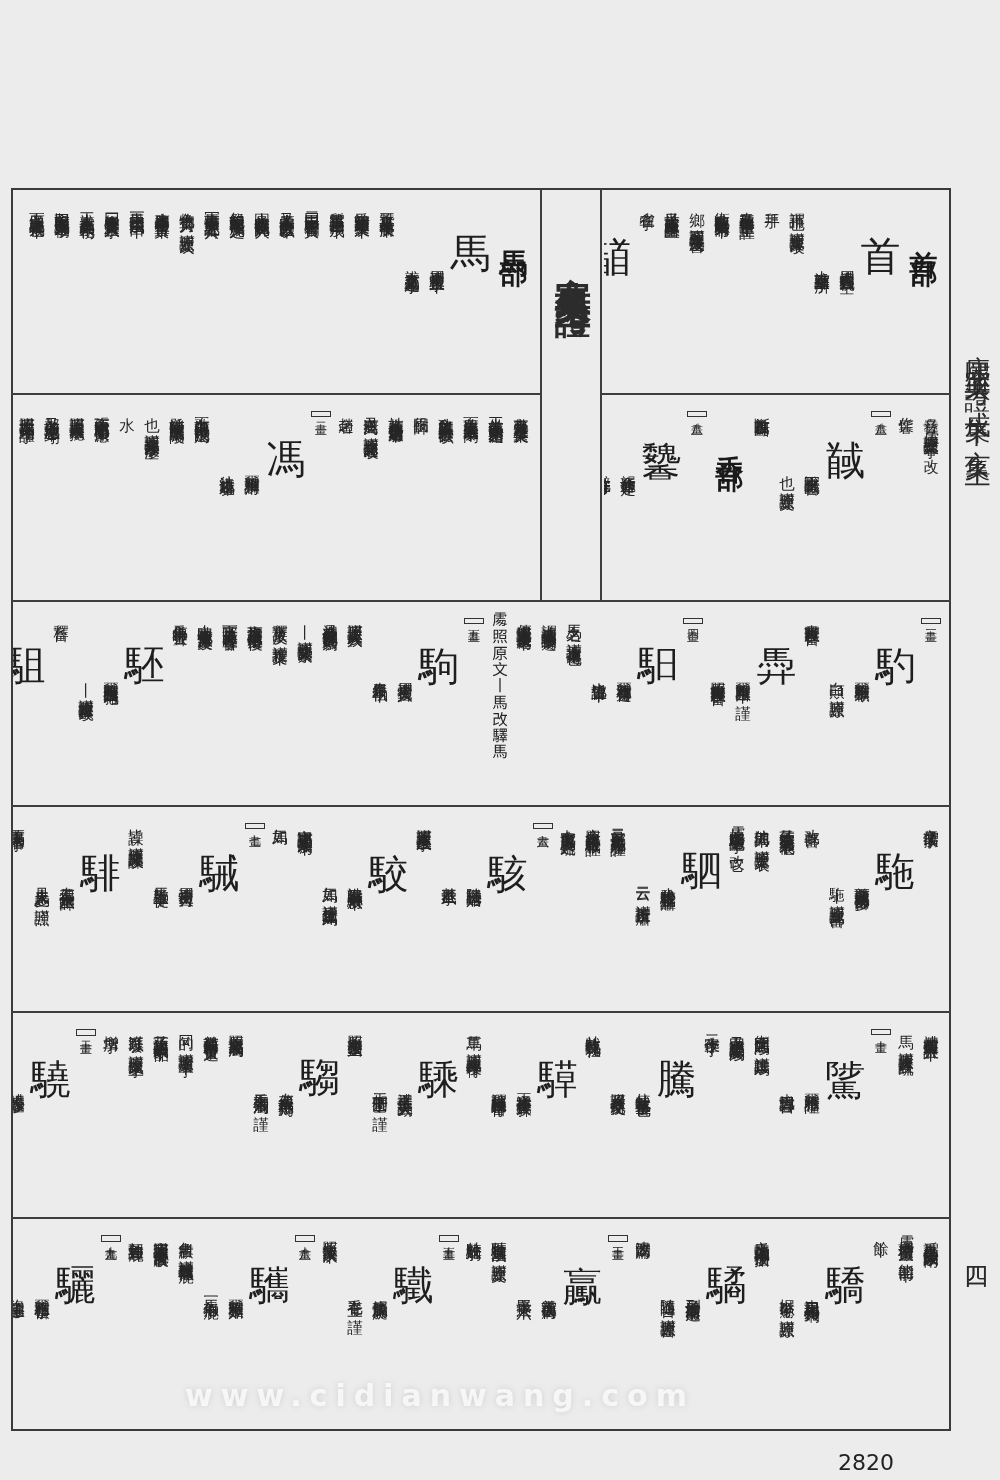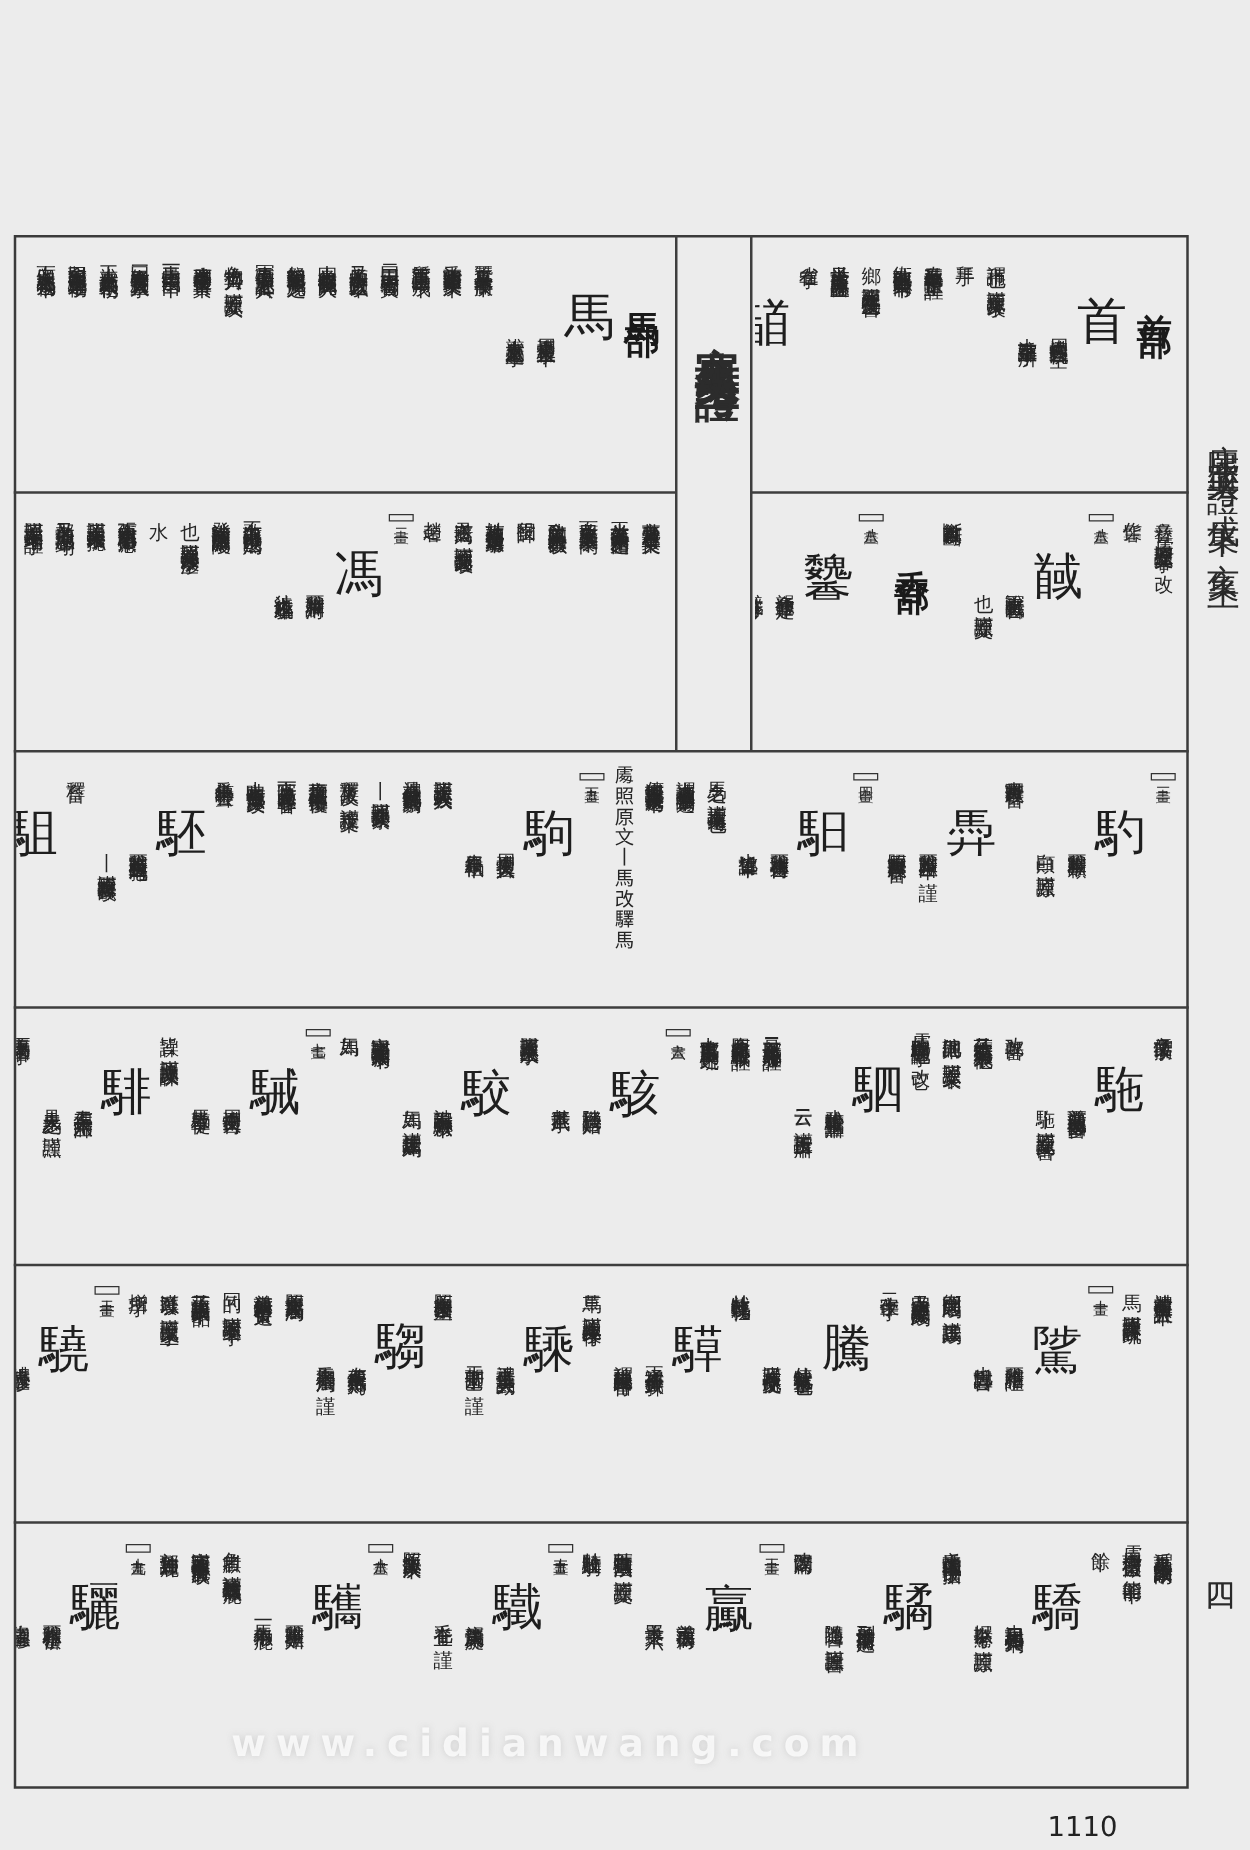--- a/index.html
+++ b/index.html
@@ -58,21 +58,21 @@
     text-shadow:0 0 6px rgba(200,200,200,0.8);
   }
 </style>
 </head>
 <body>
 
 <div class="page-header">
   <span>康熙字典考證</span><span class="gap"></span><span>戌集下</span><span class="gap"></span><span>亥集上</span>
 </div>
 <div class="page-section-number">四四</div>
-<div class="page-number">1110</div>
+<div class="page-number">2820</div>
 
 <div class="frame"></div>
 
 <div class="hline" style="left:11px; top:393px; width:530px;"></div>
 <div class="hline" style="left:600px; top:393px; width:351px;"></div>
 <div class="hline" style="left:11px; top:600px; width:940px;"></div>
 <div class="hline" style="left:11px; top:805px; width:940px;"></div>
 <div class="hline" style="left:11px; top:1011px; width:940px;"></div>
 <div class="hline" style="left:11px; top:1217px; width:940px;"></div>
 <div class="vline" style="left:540px; top:188px; height:412px;"></div>

